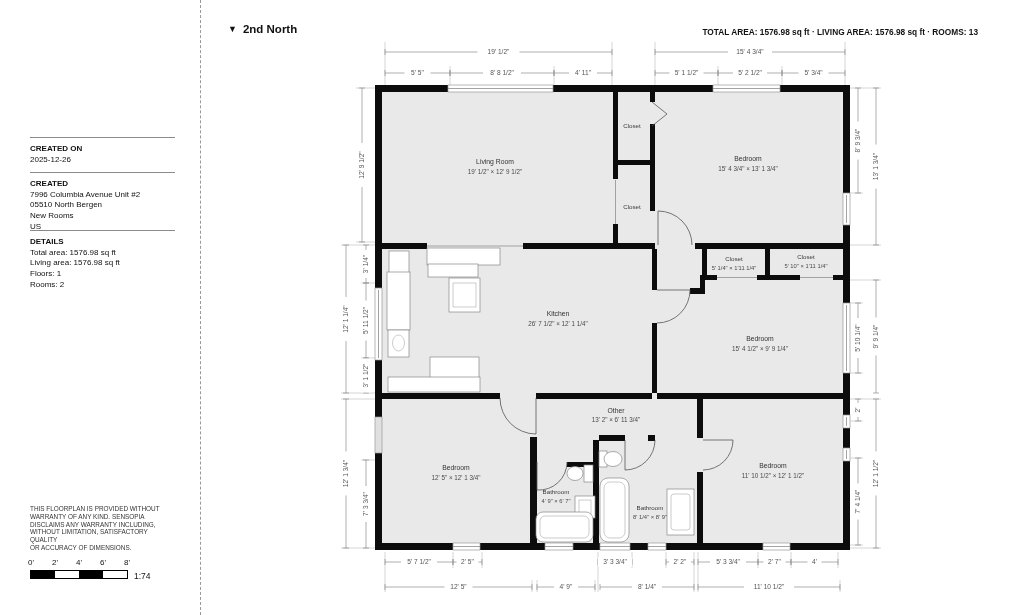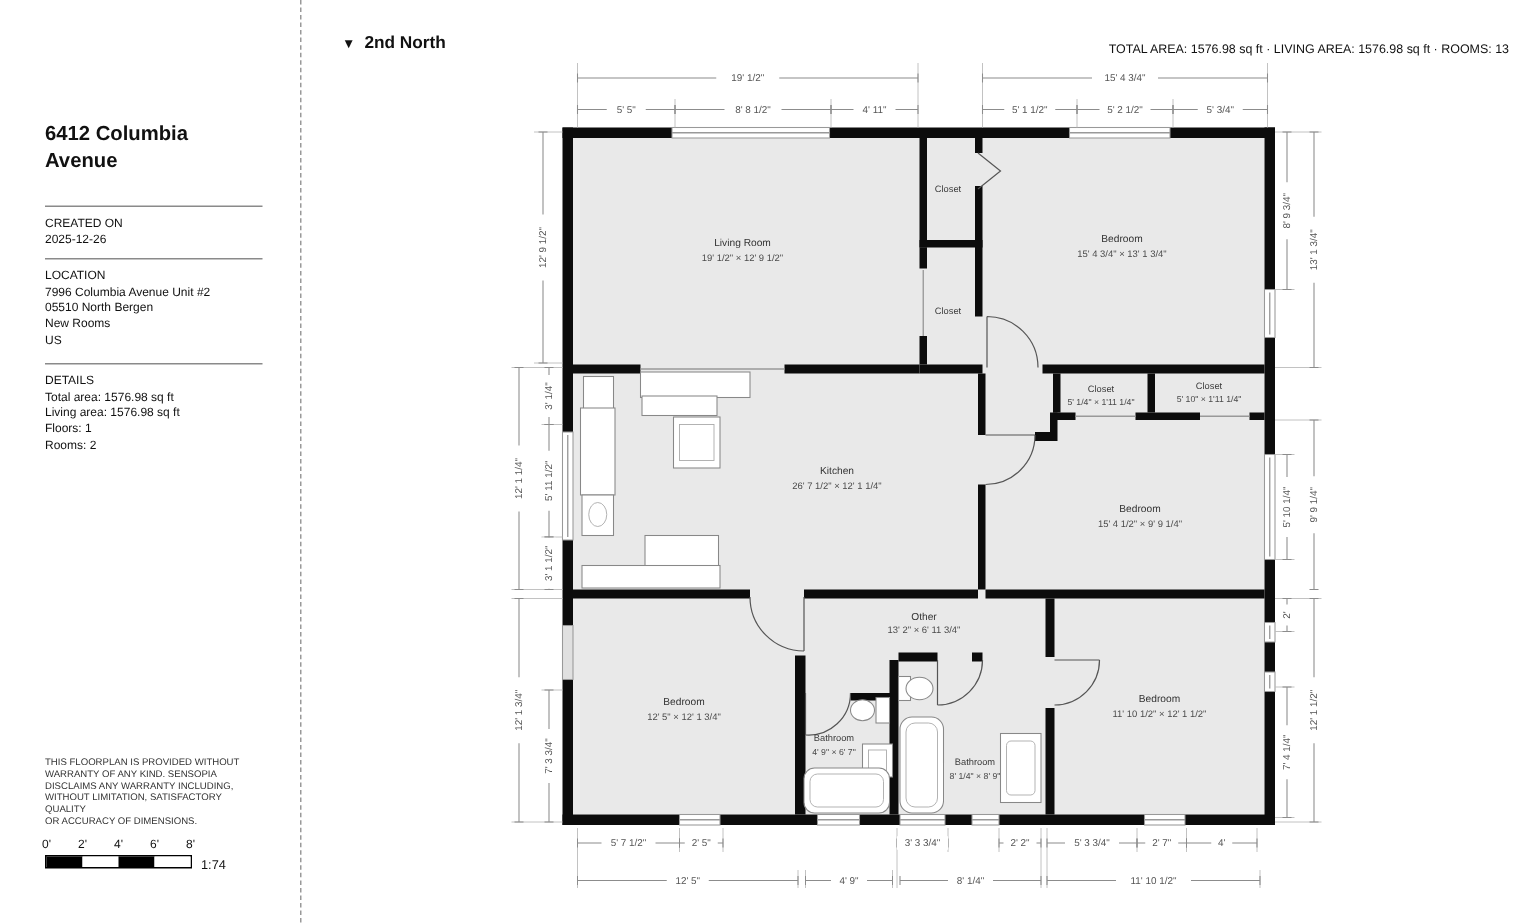--- a/index.html
+++ b/index.html
@@ -3,33 +3,33 @@
 <meta charset="utf-8">
 <style>
   html,body{margin:0;padding:0}
   body{width:1024px;height:615px;background:#fff;font-family:"Liberation Sans",sans-serif;position:relative;overflow:hidden;color:#111}
   .divider{position:absolute;left:200px;top:0;bottom:0;border-left:1px dashed #999}
   
   .sidebar{position:absolute;left:30px;top:0;width:148px}
   .sb{position:absolute;left:0;width:145px;font-size:8px;line-height:1.34}
   .title{top:80px;font-size:13.5px;font-weight:bold;line-height:1.35}
   .sec{border-top:1px solid #8a8a8a;padding-top:6px}
-  .lbl{font-weight:normal}
-  .b-created{top:137px}.b-location{top:172px}.b-details{top:242px}
+  .lbl{font-weight:bold}
+  .b-created{top:137px}.b-location{top:172px}.b-details{top:230px}
   .disclaimer{top:505px;font-size:6.4px;line-height:1.22;color:#333}
   .scalebar{top:558px;height:40px}
   .ticks span{position:absolute;top:0;transform:translateX(-50%);font-size:8px}
   .bar{position:absolute;top:12px;left:0;width:96px;height:7px;border:1px solid #000;display:flex}
   .bar i{flex:1}
   .bar .k{background:#000}.bar .w{background:#fff}
   .ratio{position:absolute;left:104px;top:13px;font-size:8.5px}
   
   .floor-header{position:absolute;left:228px;top:23px;font-size:11.5px;font-weight:bold;display:flex;gap:6px;align-items:center;cursor:pointer}
   .floor-header .tri{font-size:9px}
-  .stats{position:absolute;right:18px;top:27px;font-size:8.3px;font-weight:normal}
+  .stats{position:absolute;right:46px;top:27px;font-size:8.3px;font-weight:bold}
   
   svg{position:absolute;left:0;top:0}
   .wall{fill:#0c0c0c}
   .roomfill{fill:#e9e9e9}
   .win{fill:#fff;stroke:#999;stroke-width:.7}
   .wing{fill:#e0e0e0;stroke:#999;stroke-width:.7}
   .wline{stroke:#999;stroke-width:.9;fill:none}
   .door{stroke:#555;stroke-width:.8;fill:none}
   .fx{fill:#fff;stroke:#888;stroke-width:.7}
   .fxi{fill:#fff;stroke:#aaa;stroke-width:.6}
@@ -42,28 +42,27 @@
   .cl{font-size:6.2px;fill:#3a3a3a;text-anchor:middle}
   .cs{font-size:5.8px;fill:#4a4a4a;text-anchor:middle}
 </style>
 </head>
 <body>
 
 <div class="divider"></div>
 
 <div class="sidebar">
   <div class="sb title">
-    <div>6412 Columbia Avenue</div>
   </div>
   <div class="sb sec b-created">
     <div class="lbl">CREATED ON</div>
     <div>2025-12-26</div>
   </div>
   <div class="sb sec b-location">
-    <div class="lbl">LOCATION</div>
+    <div class="lbl">CREATED</div>
     <div>7996 Columbia Avenue Unit #2</div>
     <div>05510 North Bergen</div>
     <div>New Rooms</div>
     <div>US</div>
   </div>
   <div class="sb sec b-details">
     <div class="lbl">DETAILS</div>
     <div>Total area: 1576.98 sq ft</div>
     <div>Living area: 1576.98 sq ft</div>
     <div>Floors: 1</div>

